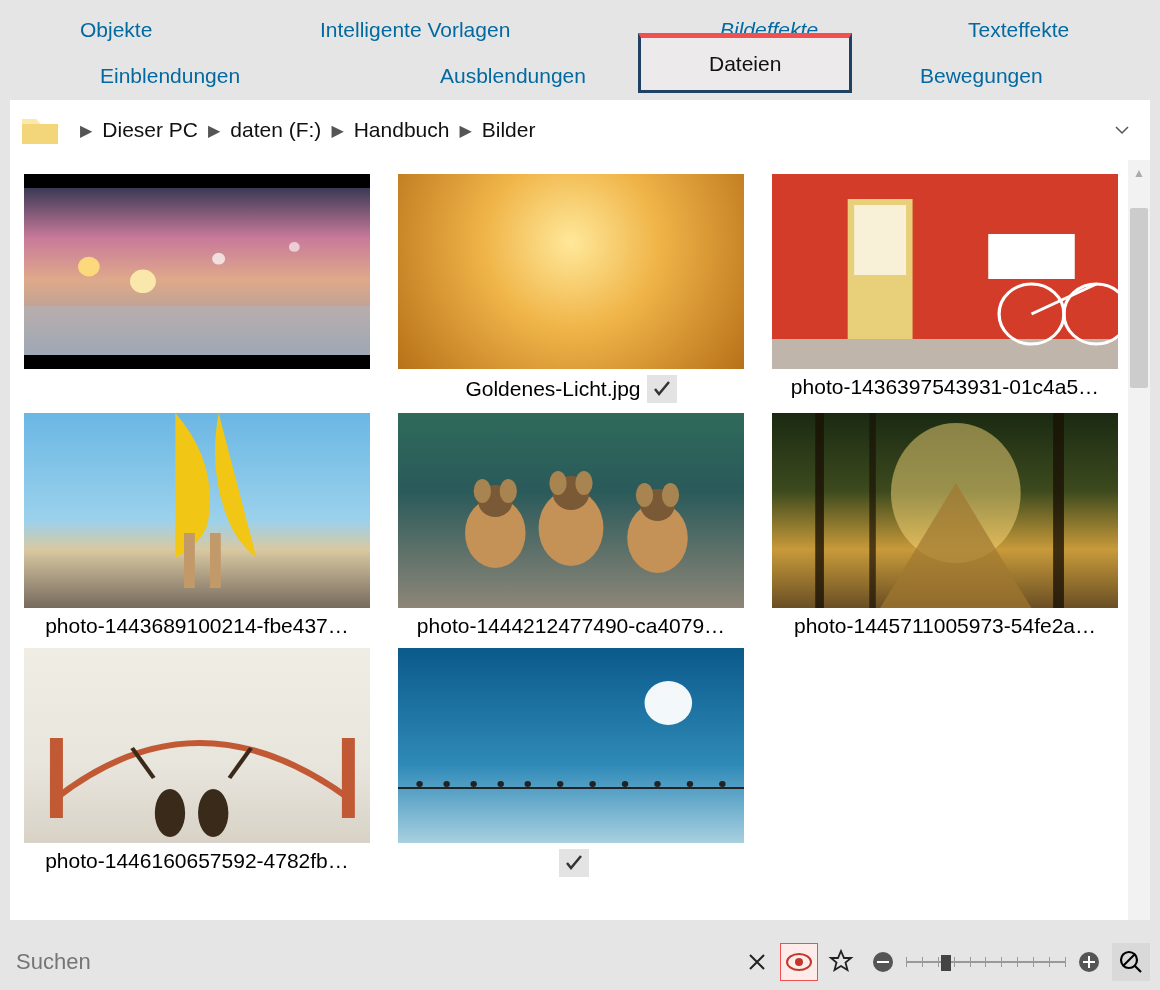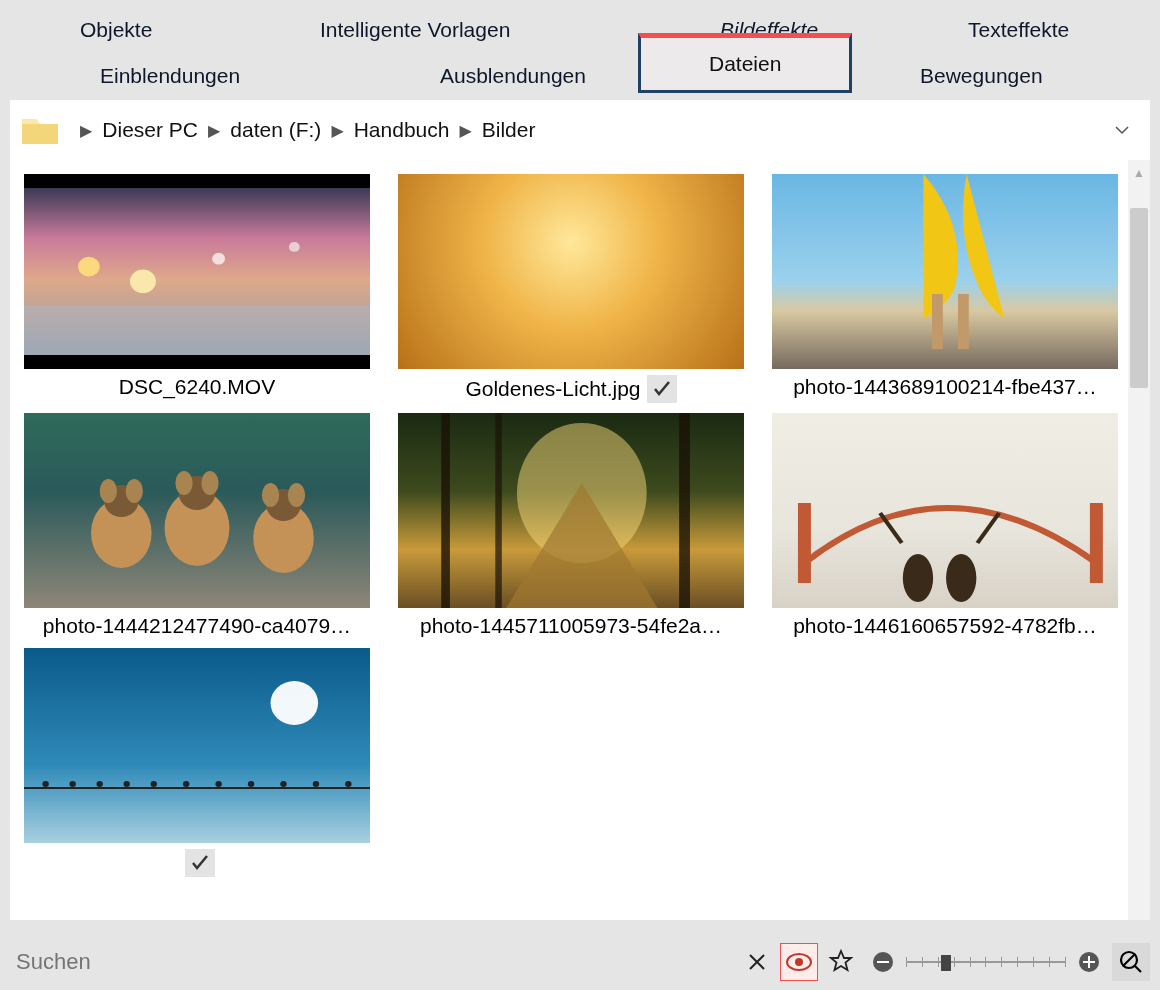--- a/index.html
+++ b/index.html
@@ -1,17 +1,17 @@
 <!DOCTYPE html>
 <html><head>
 <meta charset="utf-8">
 <style>
   * { box-sizing: border-box; margin: 0; padding: 0; }
   body { font-family: "Segoe UI", Arial, sans-serif; background: #e5e5e5; width: 1160px; height: 990px; overflow: hidden; }
-  .tab { font-size: 21px; color: #0f172a; padding: 6px 20px; cursor: pointer; text-align: center; }
+  .tab { font-size: 21px; color: #0369a1; padding: 6px 20px; cursor: pointer; text-align: center; }
   .tab.active { background: #eceaea; border: 3px solid #1f4163; border-top: 5px solid #f15050; font-weight: 500; color: #111; padding: 10px 60px; }
   .tabbar-grid { position: relative; width: 100%; height: 100px; }
   .tabbar-grid .tab { position: absolute; }
   .breadcrumb-bar { background: #fff; height: 60px; display: flex; align-items: center; padding: 0 14px 0 10px; margin: 0 10px 0 10px; }
   .folder-icon { width: 40px; height: 38px; margin-right: 10px; }
   .crumb-arrow { margin: 0 10px; color: #555; }
   .crumb { font-size: 21px; color: #111; cursor: pointer; }
   .crumb-spacer { flex: 1; }
   .crumb-dropdown { color: #555; cursor: pointer; padding: 6px; }
   .gallery-wrap { background: #fff; margin: 0 10px; height: 760px; position: relative; }
@@ -83,36 +83,49 @@
       <div class="cell">
         <div class="thumb-img filmstrip" style="background:linear-gradient(to bottom,#3a3a55 0%,#c97a9a 30%,#dfa98a 55%,#8c98a8 100%);">
           <svg width="100%" height="100%" viewBox="0 0 320 170" preserveAspectRatio="none">
               <circle cx="60" cy="80" r="10" fill="#ffe07a" opacity=".9"></circle>
               <circle cx="110" cy="95" r="12" fill="#fff3b0" opacity=".85"></circle>
               <circle cx="180" cy="72" r="6" fill="#fff" opacity=".7"></circle>
               <circle cx="250" cy="60" r="5" fill="#fff" opacity=".6"></circle>
               <rect x="0" y="120" width="320" height="50" fill="#b0b8c4" opacity=".5"></rect>
             </svg>
         </div>
-        <div class="thumb-caption">
-            <span>DSC_6240.MOV</span>
-          </div>
       </div>
       <div class="cell">
         <div class="thumb-img" style="background:radial-gradient(circle at 50% 35%,#ffe89a 0%,#f0b549 40%,#b77018 100%);"></div>
         <div class="thumb-caption">
             <span>Goldenes-Licht.jpg</span>
           <span class="cap-check">
               <svg width="20" height="18" viewBox="0 0 20 18">
                 <path d="M3 9l4 5 10-12" stroke="#333" stroke-width="2.5" fill="none"></path>
               </svg>
             </span>
         </div>
       </div>
 
+      <div class="cell">
+        <div class="thumb-img" style="background:#d43c2a;">
+          <svg width="100%" height="100%" viewBox="0 0 320 195" preserveAspectRatio="none">
+              <rect x="70" y="25" width="60" height="140" fill="#e8cf79"></rect>
+              <rect x="76" y="31" width="48" height="70" fill="#fff" opacity=".7"></rect>
+              <rect x="0" y="165" width="320" height="30" fill="#bfb5aa"></rect>
+              <circle cx="240" cy="140" r="30" stroke="#fff" stroke-width="3" fill="none"></circle>
+              <circle cx="300" cy="140" r="30" stroke="#fff" stroke-width="3" fill="none"></circle>
+              <line x1="240" y1="140" x2="300" y2="110" stroke="#fff" stroke-width="3"></line>
+              <rect x="200" y="60" width="80" height="45" fill="#fff"></rect>
+            </svg>
+        </div>
+        <div class="thumb-caption">
+            <span>photo-1436397543931-01c4a5…</span>
+          </div>
+      </div>
       <div class="cell">
         <div class="thumb-img" style="background:linear-gradient(to bottom,#6ab7e4 0%,#9bd1ec 55%,#d9c9a2 70%,#766a5e 100%);">
           <svg width="100%" height="100%" viewBox="0 0 320 195" preserveAspectRatio="none">
               <path d="M140 0 q40 50 30 110 q-5 20 -30 35" fill="#f2c614"></path>
               <path d="M180 0 q-10 60 10 110 q8 20 25 35" fill="#f2c614"></path>
               <rect x="148" y="120" width="10" height="55" fill="#c29a6a"></rect>
               <rect x="172" y="120" width="10" height="55" fill="#c29a6a"></rect>
             </svg>
         </div>
         <div class="thumb-caption">

